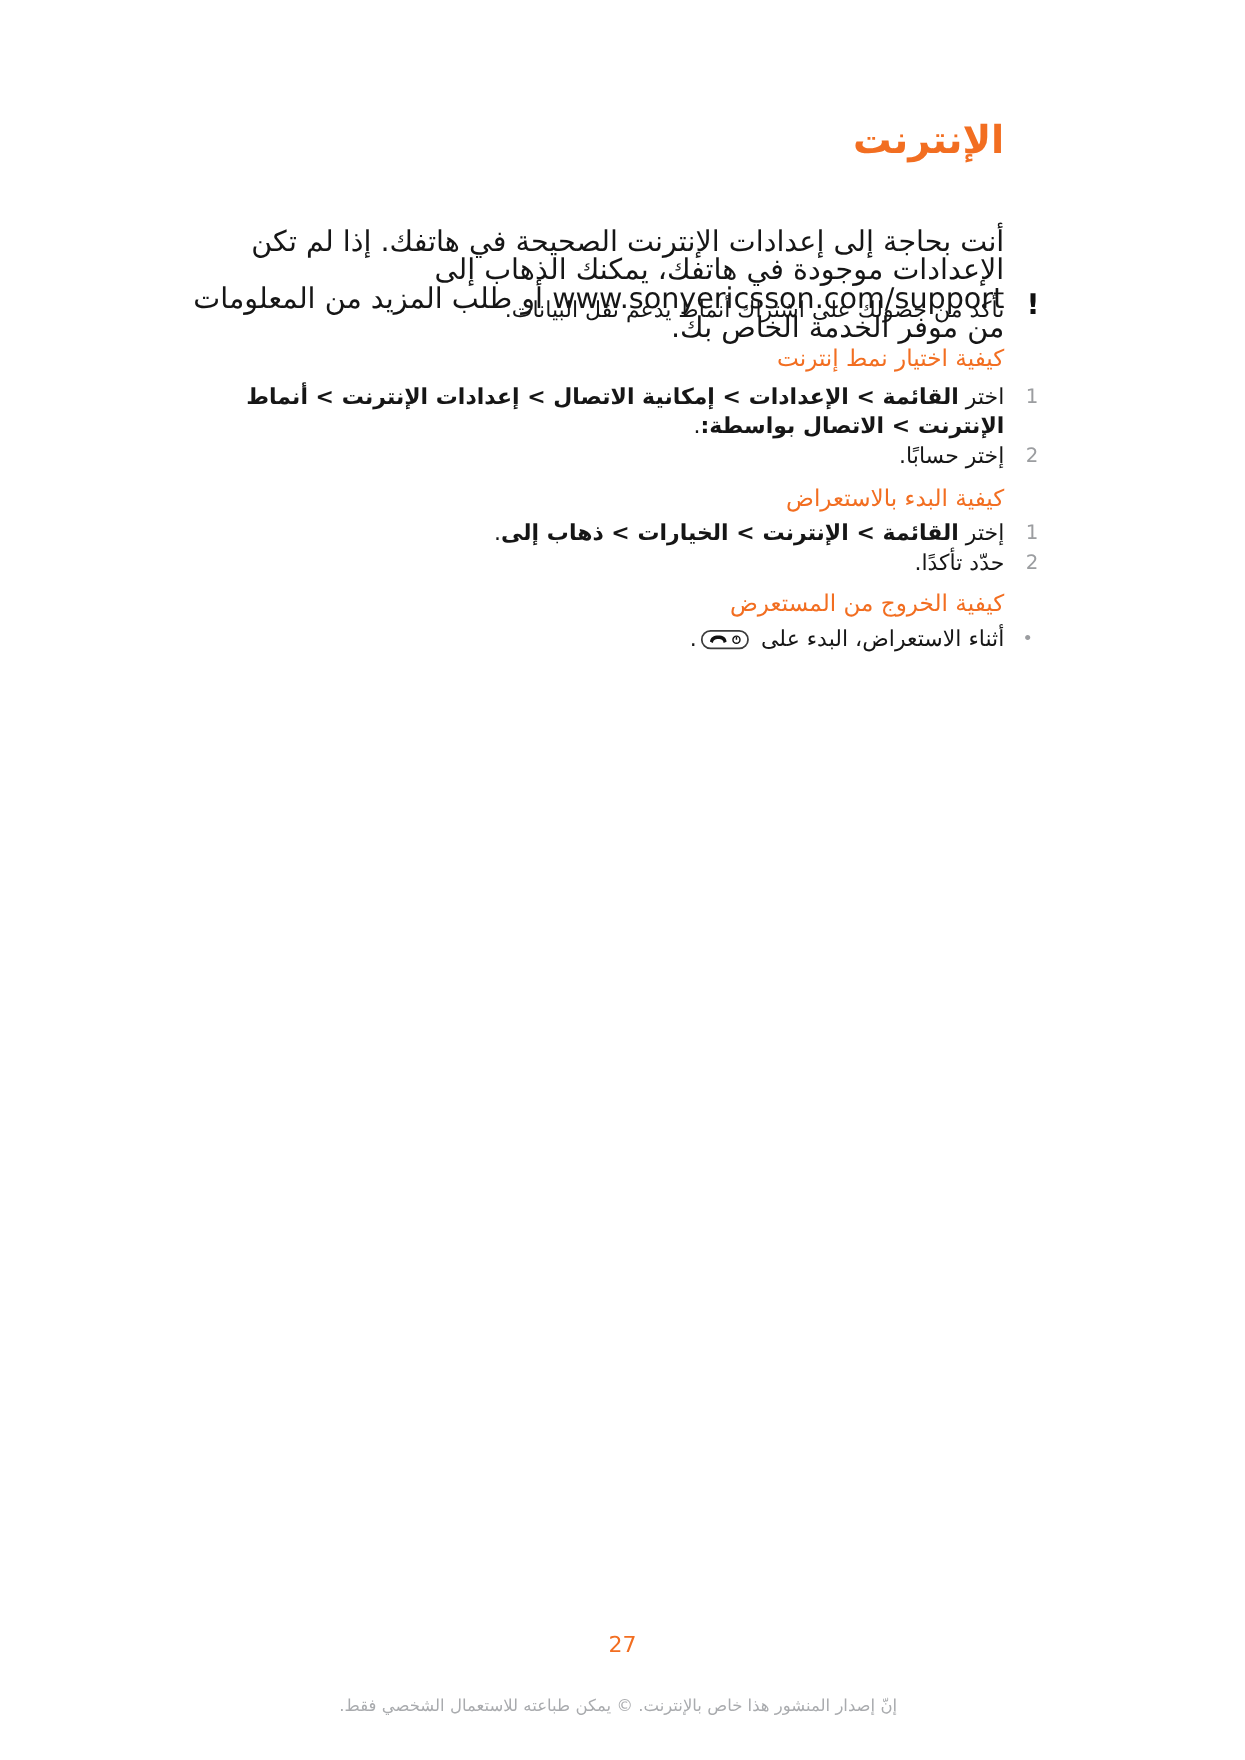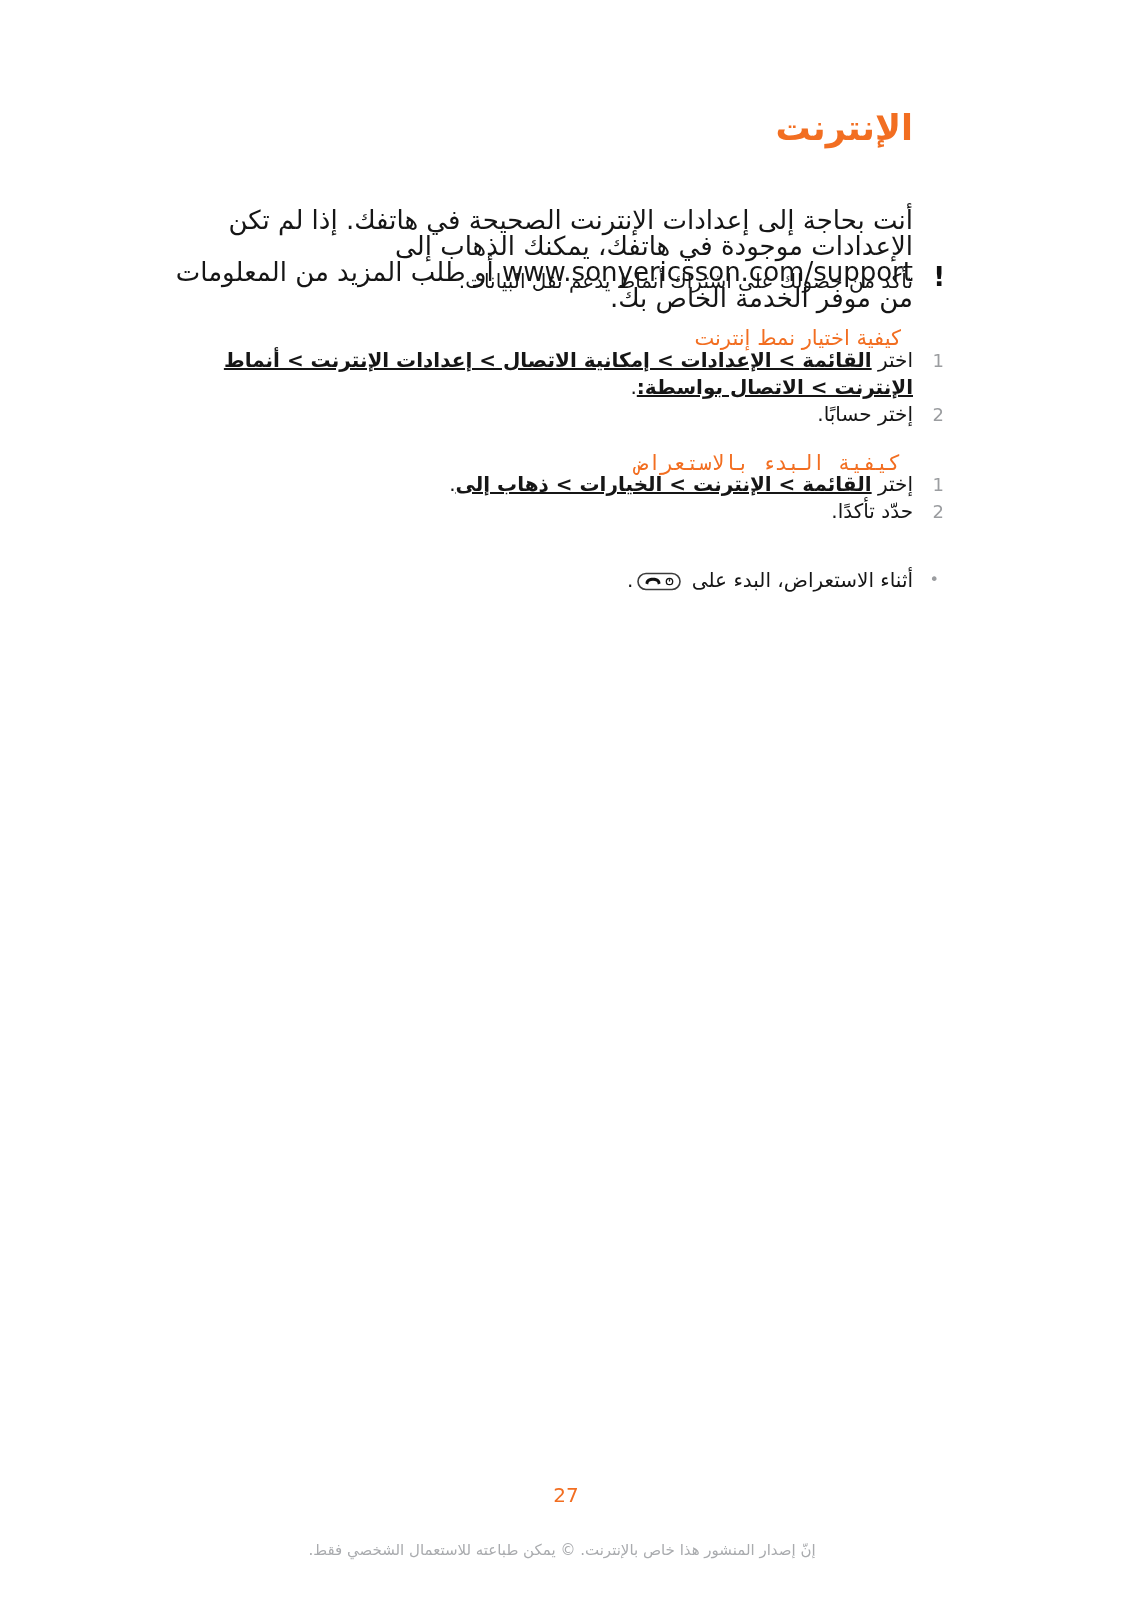--- a/index.html
+++ b/index.html
@@ -25,40 +25,40 @@
   }
   .note{
     position:absolute;top:268px;left:0;right:0;
     font-size:20px;line-height:26px;
   }
   .note .note-icon{
     position:absolute;right:-32px;top:-4px;
     font-weight:bold;font-size:26px;color:#101010;
   }
   .sec-head{
-    position:absolute;left:0;right:0;margin:12px;
+    position:absolute;left:0;right:0;margin:0;
     color:var(--accent);font-size:21px;font-weight:normal;line-height:24px;
   }
   .sec-head.h-0{top:314px;}
-  .sec-head.h-1{top:441px;font-family:Liberation Mono, monospace;}
+  .sec-head.h-1{top:441px;}
   .sec-head.h-2{top:536px;}
   .steps{position:absolute;left:0;right:0;}
   .steps.list-0{top:347px;}
   .steps.list-1{top:471px;}
   .steps.list-2{top:567px;}
   .li{position:relative;font-size:20px;line-height:27px;}
   .li .num{
     position:absolute;right:-31px;top:2px;
     color:var(--muted);font-size:18px;line-height:24px;
   }
   .li .marker{
     position:absolute;right:-26px;top:-1px;
     color:var(--muted);font-size:16px;
   }
-  .li b{font-weight:bold;text-decoration:underline;}
+  .li b{font-weight:bold;}
   .key-icon{display:inline-block;vertical-align:-4px;margin:0 4px;}
   .page-number{
     position:absolute;top:1483px;left:0;width:1132px;text-align:center;
     color:var(--accent);font-size:20px;
   }
   .footer-line{
     position:absolute;top:1541px;left:0;width:1124px;text-align:center;
     direction:rtl;color:var(--footer);font-size:15px;
   }
 </style>
@@ -93,20 +93,21 @@
     <div class="li">
       <span class="num">1</span>
       <span><span>إختر </span><b>القائمة &gt; الإنترنت &gt; الخيارات &gt; ذهاب إلى</b><span>.</span></span>
     </div>
     <div class="li">
       <span class="num">2</span>
       <span><span>حدّد تأكدًا.</span><b></b><span></span></span>
     </div>
   </div>
 
+  <h2 class="sec-head h-2">كيفية الخروج من المستعرض</h2>
   <div class="steps list-2">
     <div class="li">
       <span class="marker">•</span>
       <span><span>أثناء الاستعراض، البدء على </span><span class="key-icon"><svg width="44" height="19" viewBox="0 0 44 19" xmlns="http://www.w3.org/2000/svg">
               <rect x="1" y="1.5" width="42" height="16" rx="8" fill="none" stroke="#3c3c3c" stroke-width="1.6"></rect>
               <path d="M8.5 11.5 C8.5 7.5 12 5.8 16 5.8 C20 5.8 23.5 7.5 23.5 11.5 L20.8 12.6 C20.8 9.8 18.8 8.8 16 8.8 C13.2 8.8 11.2 9.8 11.2 12.6 Z" fill="#111"></path>
               <circle cx="32.5" cy="9.5" r="3.2" fill="none" stroke="#111" stroke-width="1.3"></circle>
               <line x1="32.5" y1="7.2" x2="32.5" y2="9.5" stroke="#111" stroke-width="1.3"></line>
             </svg></span><span>.</span></span>
     </div>

